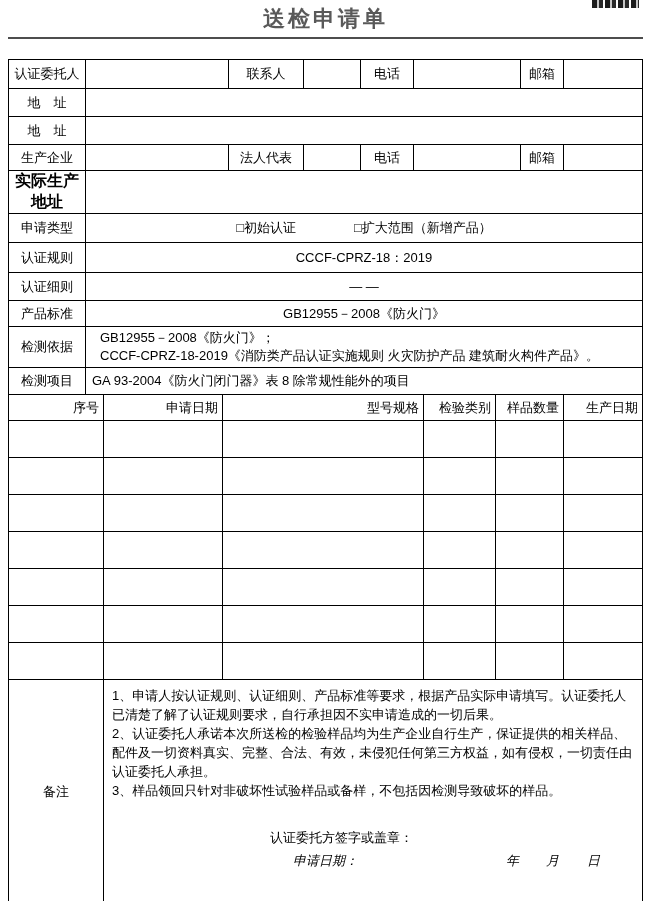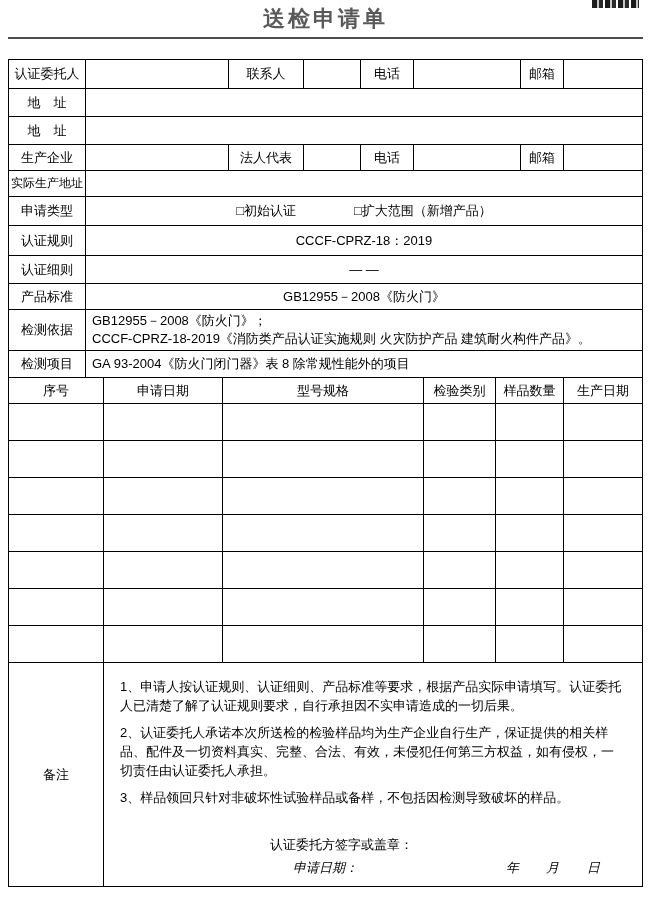--- a/index.html
+++ b/index.html
@@ -6,33 +6,33 @@
   body{width:651px;height:901px;font-family:"Liberation Sans",sans-serif;color:#000;position:relative;overflow:hidden;}
   .title{ text-align:center;font-size:22px;font-weight:bold;color:#595959;letter-spacing:3px;padding-top:4px;}
   .title-rule{height:2px;background:#4d4d4d;margin:3px 8px 0 8px;}
   .logo-frag{position:absolute;top:0;right:12px;width:47px;height:8px;overflow:hidden;
     background:repeating-linear-gradient(90deg,#1c1c1c 0 5px,rgba(28,28,28,.25) 5px 7px,#2a2a2a 7px 11px,rgba(0,0,0,0) 11px 13px);}
   .sheet{margin:20px 8px 0 8px;}
   table{border-collapse:collapse;table-layout:fixed;width:635px;}
   table+table{margin-top:-1px;}
   td{border:1px solid #000;font-size:13px;padding:0 4px;overflow:hidden;vertical-align:middle;}
   td.lbl{text-align:center;padding:0 1px;}
-  td.sm{font-size:12px;}
+  td.sm{font-size:16px;font-weight:bold;}
   td.ctr{text-align:center;}
   td.lft{text-align:left;padding:2px 6px;}
   tr.h29{height:29px} tr.h30{height:30px} tr.h28{height:28px} tr.h27{height:27px}
   tr.h26{height:26px} tr.h40{height:40px} tr.h37{height:37px}
   .opts{display:flex;justify-content:center;gap:58px;}
-  .basis-line{line-height:18px;}
+  .basis-line{line-height:18px;margin-left:8px;}
   .rem-cell{vertical-align:top;padding:6px 8px;height:211px;}
-  .rem-note{line-height:19px;margin:8px;}
+  .rem-note{line-height:19px;margin:0;}
   .sig-line{margin-top:28px;margin-left:158px;line-height:19px;}
   .date-line{margin-top:4px;margin-left:181px;line-height:19px;font-style:italic;}
   .date-line .u1{margin-left:148px;} .date-line .u2{margin-left:27px;} .date-line .u3{margin-left:28px;}
-  .phead td{text-align:center;margin-left:44px;}
+  .phead td{text-align:right;margin-left:44px;}
 </style>
 </head>
 <body>
 
 <div class="logo-frag"></div>
 <div class="title">送检申请单</div>
 <div class="title-rule"></div>
 
 <div class="sheet">
 

